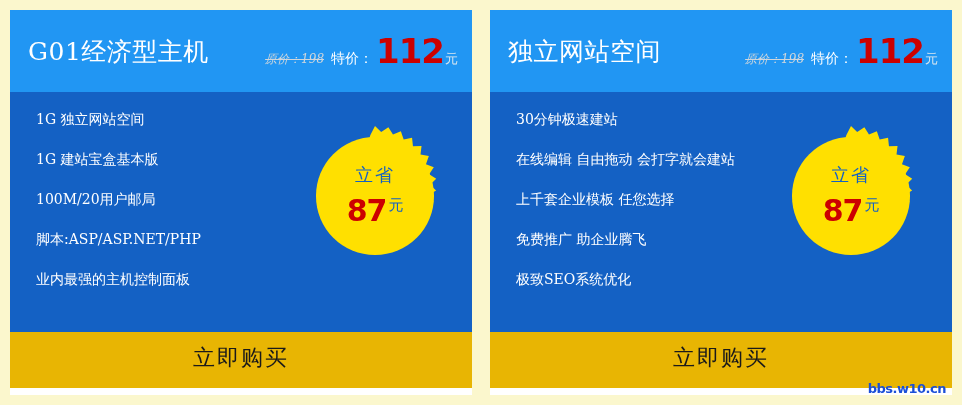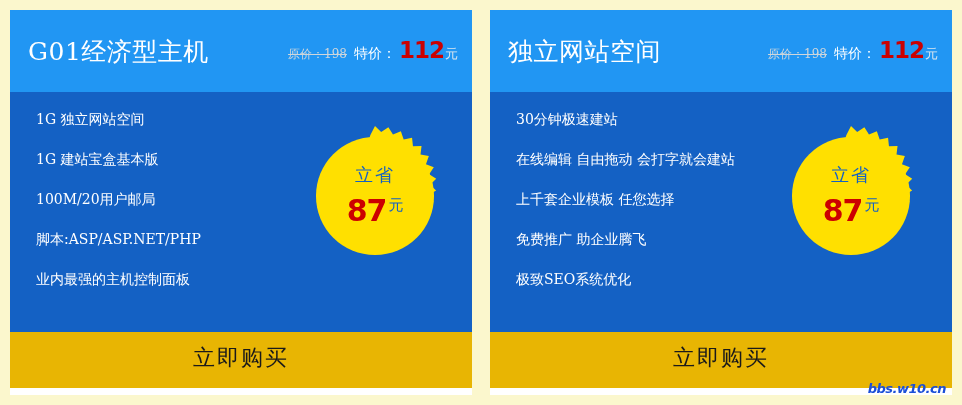--- a/index.html
+++ b/index.html
@@ -55,32 +55,33 @@
     display: flex;
     align-items: baseline;
     white-space: nowrap;
   }
   .orig-price {
     color: #cfd6db;
     font-family: "DejaVu Serif", serif;
     font-size: 12px;
     text-decoration: line-through;
     margin-right: 7px;
+    font-style: italic;
   }
   .sale-label {
     color: #ffffff;
     font-family: "DejaVu Serif", serif;
     font-size: 14px;
     margin-right: 3px;
   }
   .sale-amount {
     color: #cc0000;
     font-family: "DejaVu Sans", sans-serif;
     font-weight: bold;
-    font-size: 23px;
+    font-size: 34px;
     line-height: 1;
     letter-spacing: -1px;
   }
   .sale-unit {
     color: #d9e6ef;
     font-family: "DejaVu Serif", serif;
     font-size: 13px;
     margin-left: 1px;
   }
 
@@ -208,21 +209,20 @@
   .watermark {
     position: absolute;
     right: 16px;
     bottom: 9px;
     color: #1b4fd8;
     font-family: "DejaVu Sans", sans-serif;
     font-weight: bold;
     font-size: 13px;
     letter-spacing: -0.5px;
     z-index: 10;
-    font-style: italic;
   }
 </style>
 </head>
 <body>
 
 <div class="stage">
 
   <div class="panel left">
 
     <div class="panel-header">

